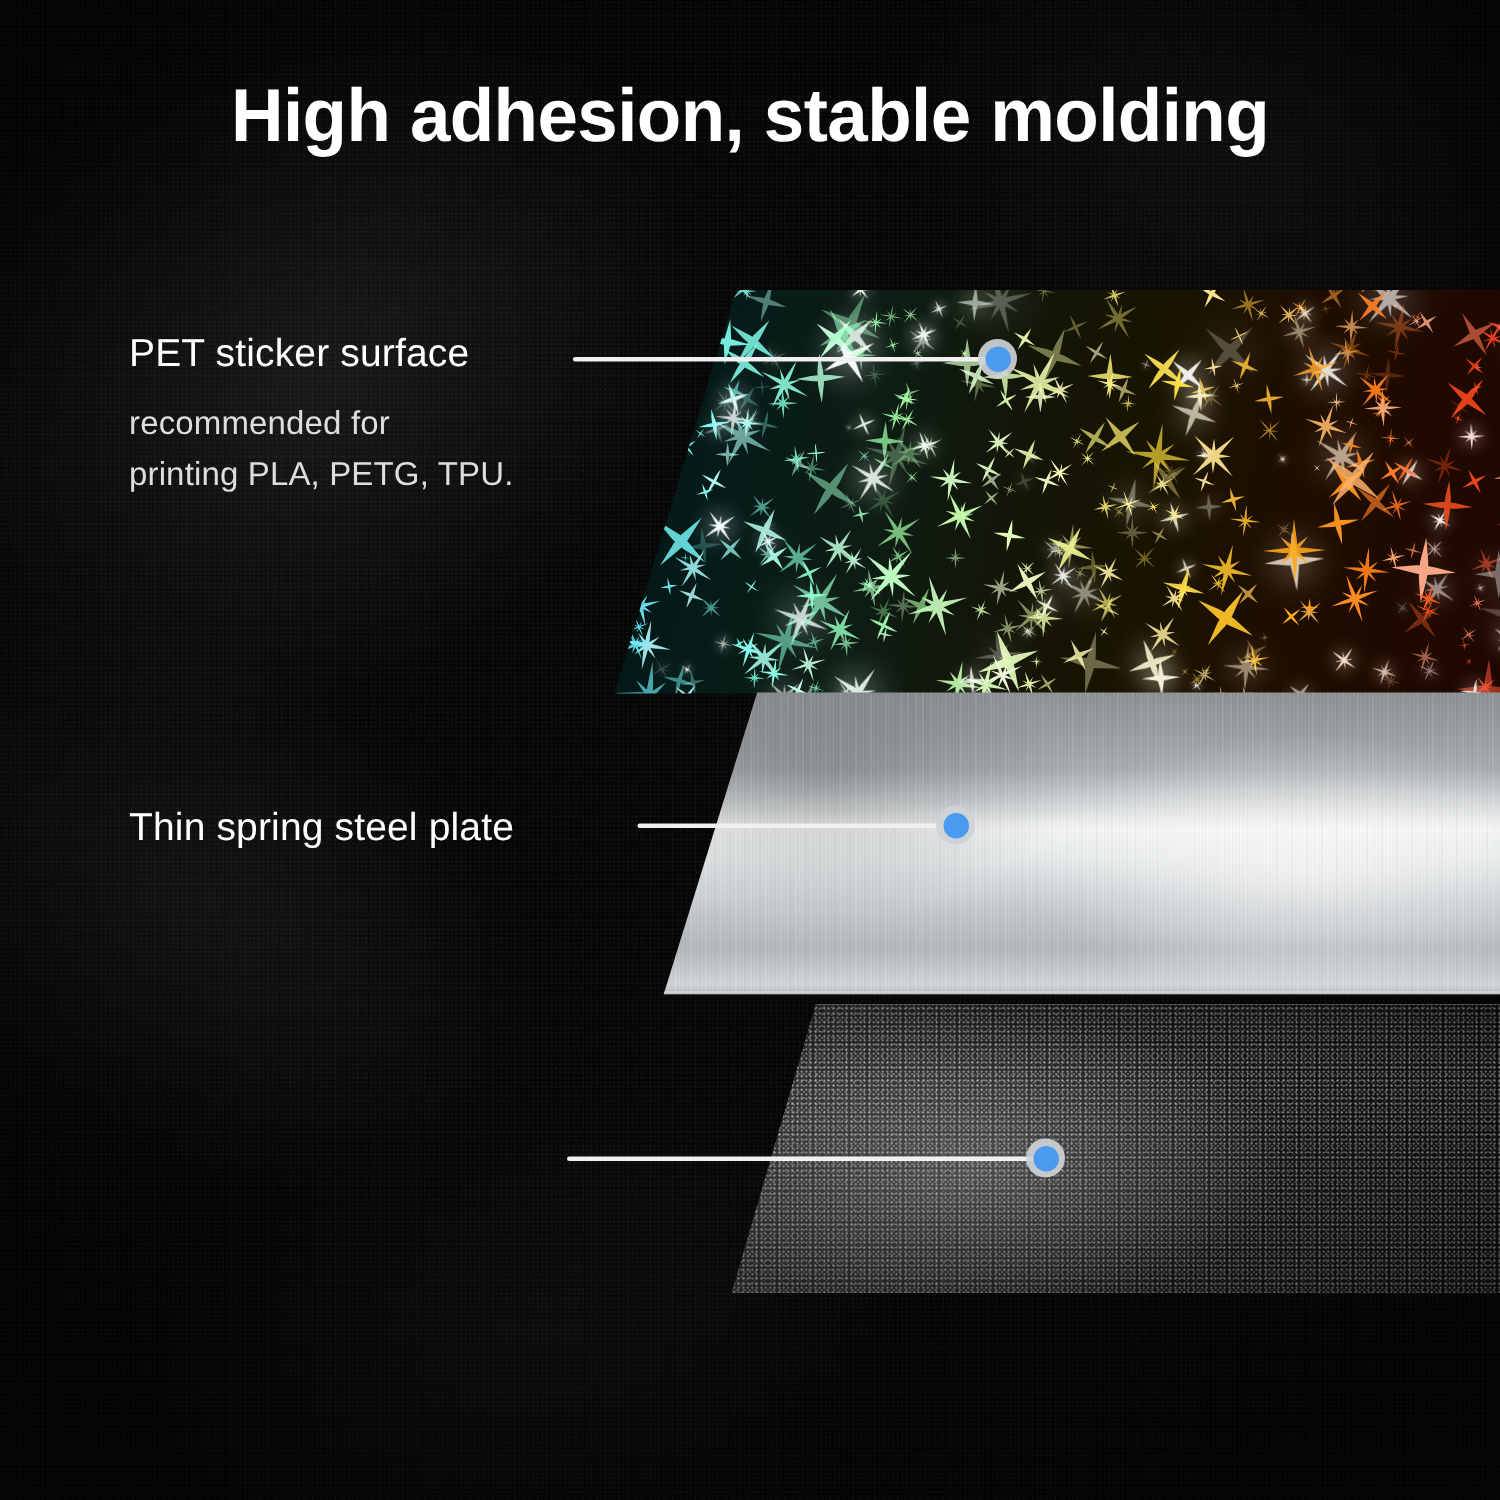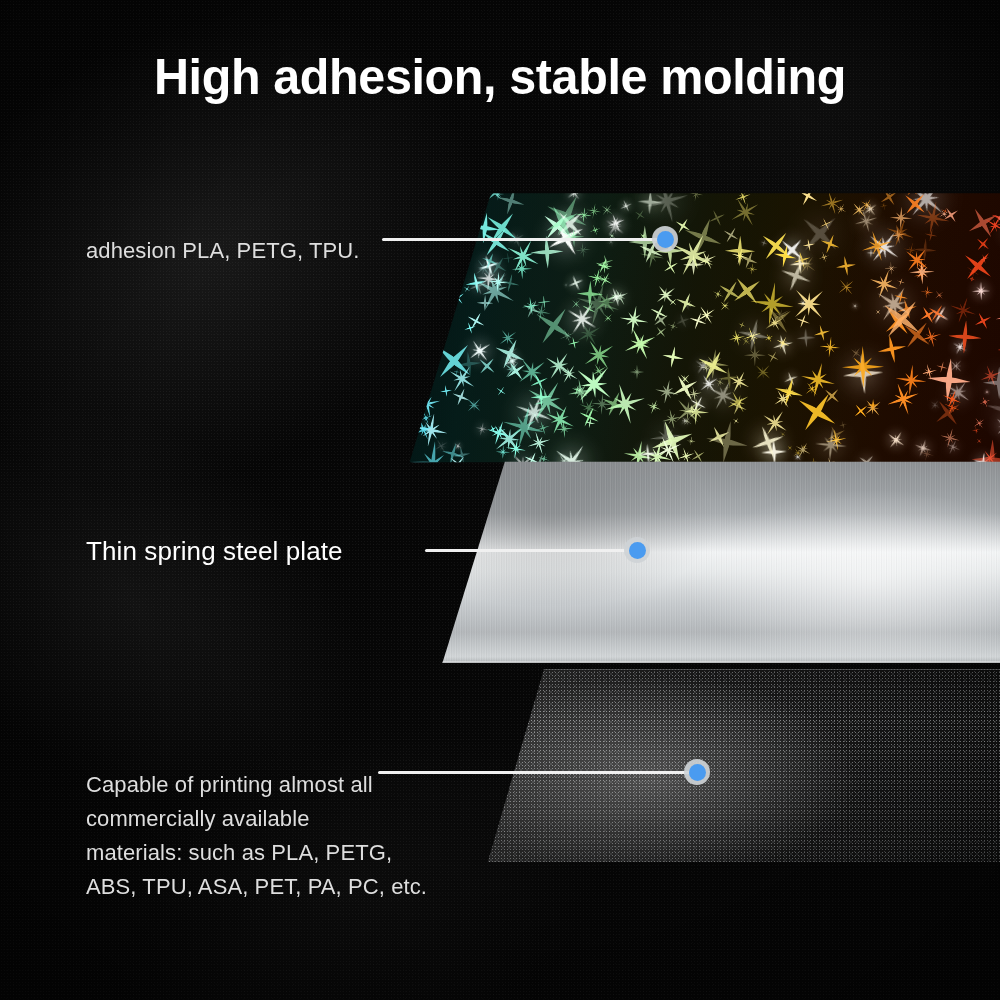--- a/index.html
+++ b/index.html
@@ -1073,29 +1073,25 @@
 <div class="dot" id="dot-steel">
     <i></i>
   </div>
 
 <div class="leader" id="leader-pei"></div>
 <div class="dot" id="dot-pei">
     <i></i>
   </div>
 
 <div class="callout" id="callout-pet">
+  <div class="heading">PET sticker surface</div>
   <div class="body">
-    <div>adhesion PLA, PETG, TPU.</div>
+    <div>recommended for</div>
+    <div>printing PLA, PETG, TPU.</div>
   </div>
 </div>
 
 <div class="callout" id="callout-steel">
   <div class="heading">Thin spring steel plate</div>
 </div>
 
 <div class="callout" id="callout-pei">
-  <div class="body">
-    <div>Capable of printing almost all</div>
-    <div>commercially available</div>
-    <div>materials: such as PLA, PETG,</div>
-    <div>ABS, TPU, ASA, PET, PA, PC, etc.</div>
-  </div>
 </div>
 
 </body></html>

